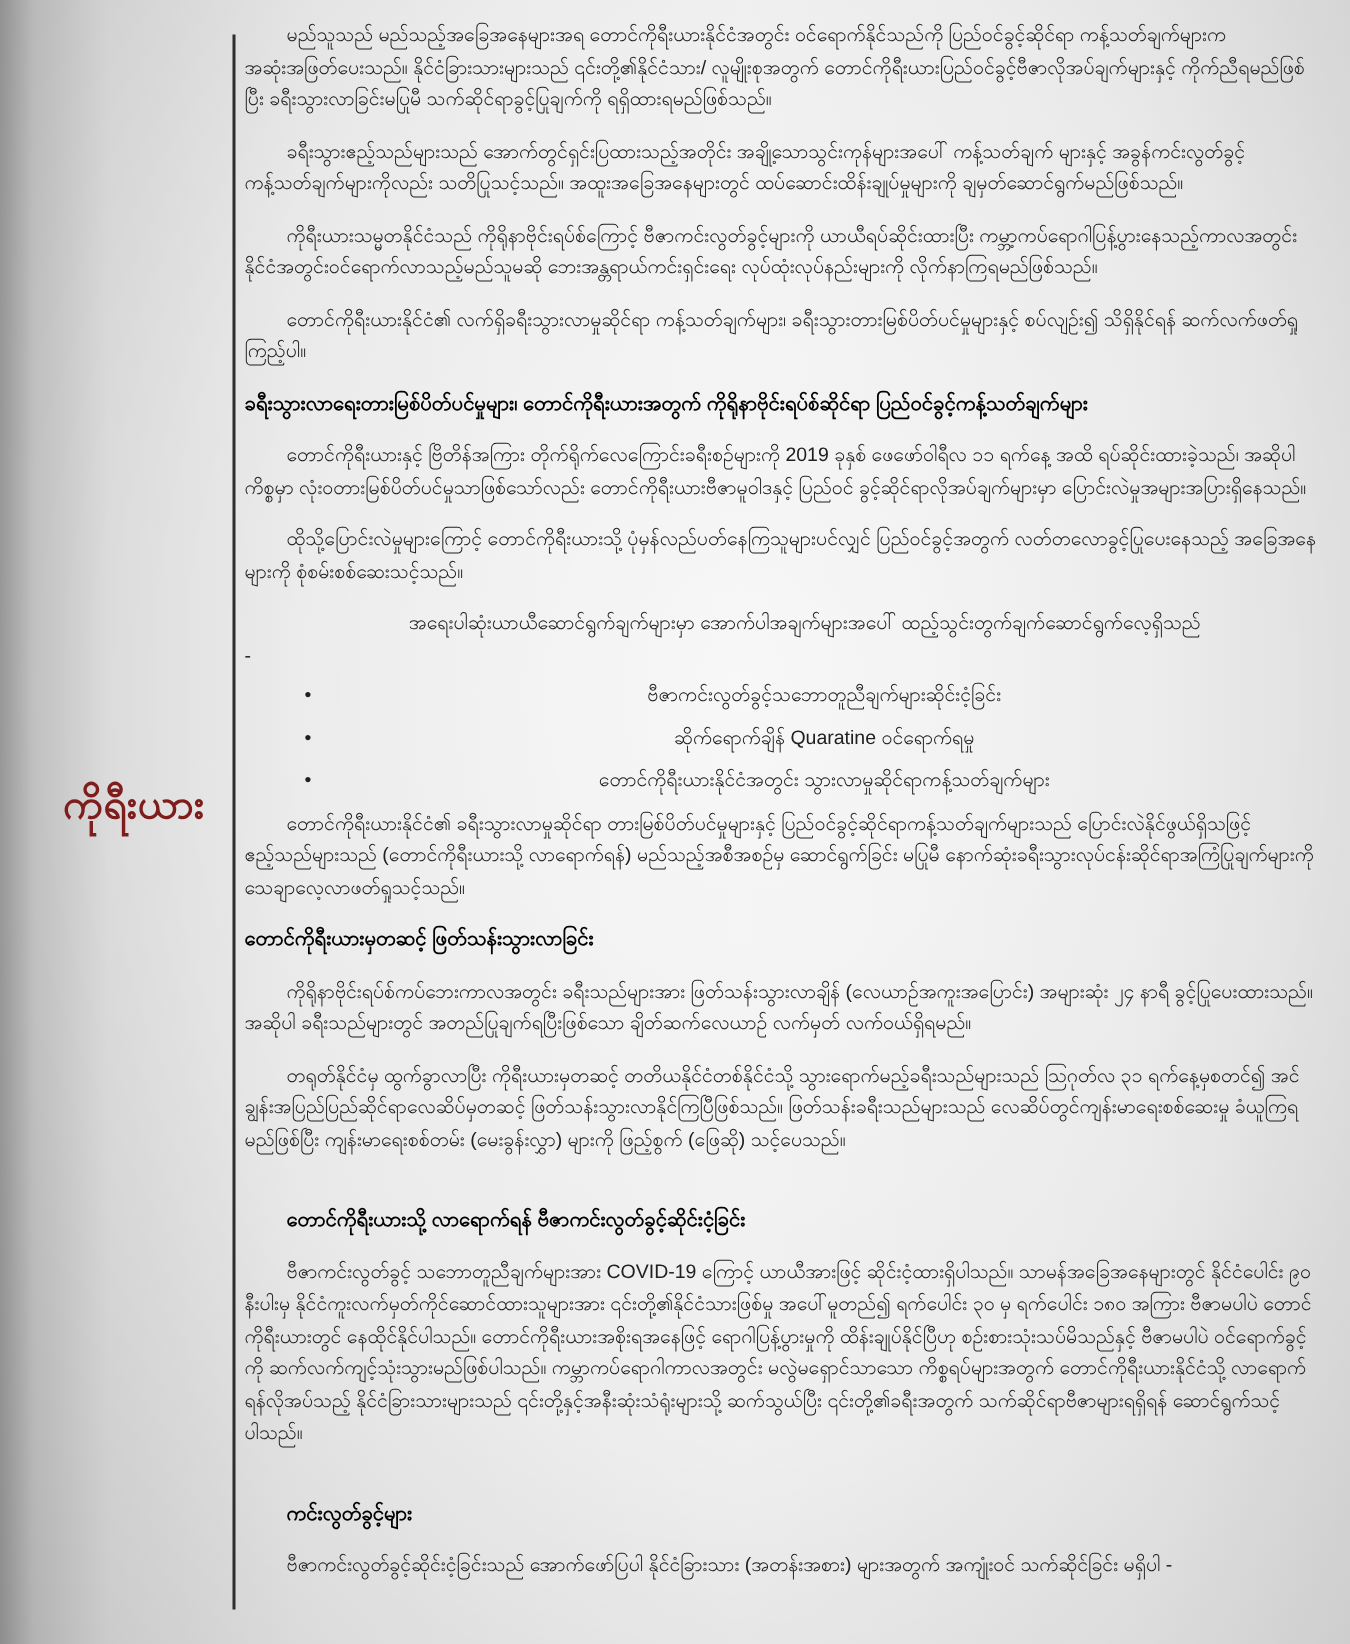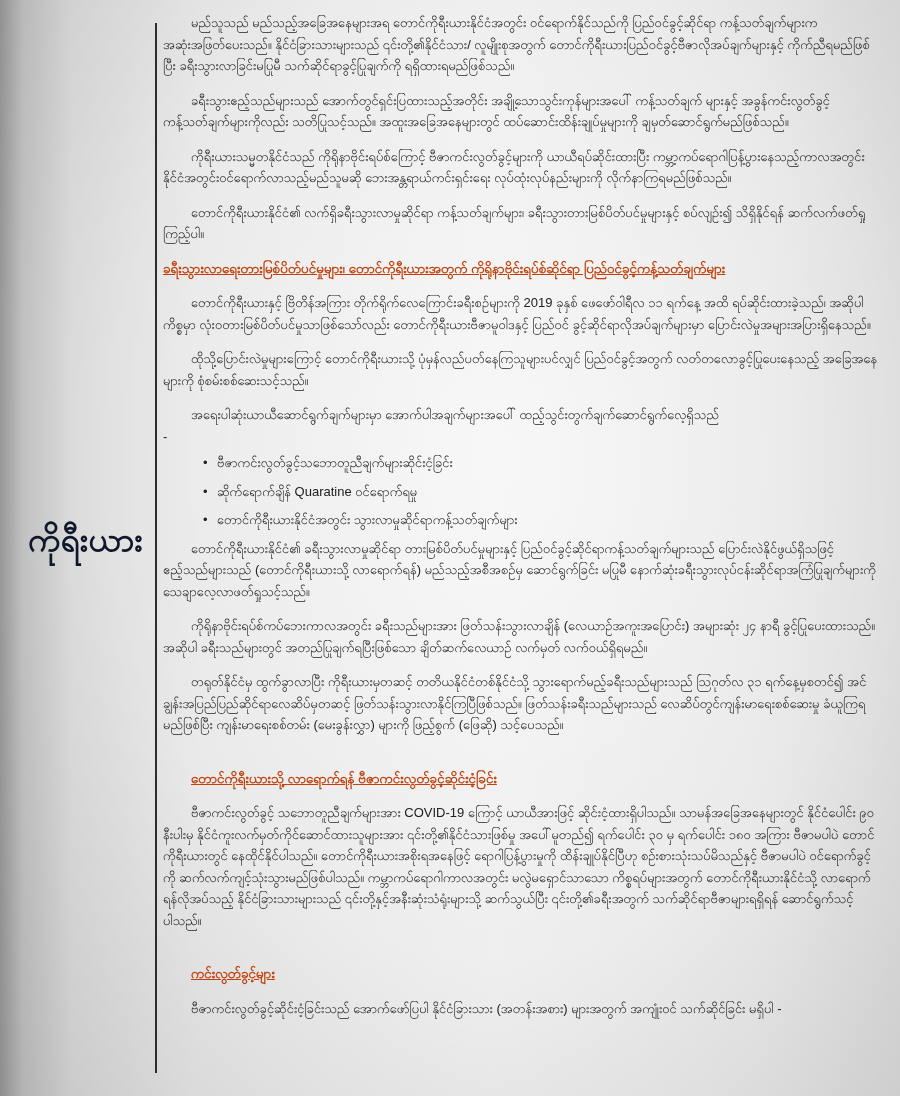--- a/index.html
+++ b/index.html
@@ -5,36 +5,36 @@
   html,body{margin:0;padding:0;}
   body{
     width:900px;height:1096px;overflow:hidden;position:relative;
     font-family:"Liberation Sans",sans-serif;color:#202020;
     background:
       radial-gradient(ellipse at 55% 42%, rgba(255,255,255,0.55) 0%, rgba(255,255,255,0) 55%, rgba(0,0,0,0.10) 100%),
       linear-gradient(90deg,#9d9d9d 0%, #c6c6c6 2.5%, #dedede 8%, #e9e9e9 22%, #efefef 55%, #e9e9e9 85%, #e0e0e0 100%);
   }
   .divider{position:absolute;left:155px;top:23px;width:2px;height:1050px;background:#2d2d2d;}
   .sidebar-label{
-    position:absolute;left:28px;top:520px;font-size:33px;line-height:1.2;
-    color:#0f172a;font-weight:600;letter-spacing:0.5px;white-space:nowrap;
+    position:absolute;left:42px;top:520px;font-size:27px;line-height:1.2;
+    color:#7f1d1d;font-weight:600;letter-spacing:0.5px;white-space:nowrap;
   }
   .doc{
     position:absolute;left:163px;top:12px;width:719px;
     font-size:13px;line-height:21.5px;text-align:left;
   }
   .para{margin:0 0 13px 0;text-indent:28px;}
-  .para.tight{margin-bottom:0;}
+  .para.tight{margin-bottom:0;text-align:center;}
   .para.block-indent{margin-left:28px;text-indent:0;}
-  .h{font-weight:bold;font-size:13.5px;margin:6px 0 13px 0;color:#c2410c;text-decoration:underline;}
+  .h{font-weight:bold;font-size:13.5px;margin:6px 0 13px 0;color:#000000;}
   .h.indent{margin-left:28px;margin-top:32px;}
   .dash-line{margin:0 0 5px 0;}
   .bullet{position:relative;margin:0 0 7px 40px;padding-left:14px;}
   .bullet::before{content:"\2022";position:absolute;left:0;top:0;color:#202020;}
-  .bullets{margin-bottom:2px;}
+  .bullets{margin-bottom:2px;text-align:center;}
 </style>
 </head>
 <body>
 
 <div class="sidebar-label">ကိုရီးယား</div>
 <div class="divider"></div>
 
 <div class="doc">
   <p class="para">မည်သူသည် မည်သည့်အခြေအနေများအရ တောင်ကိုရီးယားနိုင်ငံအတွင်း ဝင်ရောက်နိုင်သည်ကို ပြည်ဝင်ခွင့်ဆိုင်ရာ ကန့်သတ်ချက်များက အဆုံးအဖြတ်ပေးသည်။ နိုင်ငံခြားသားများသည် ၎င်းတို့၏နိုင်ငံသား/ လူမျိုးစုအတွက် တောင်ကိုရီးယားပြည်ဝင်ခွင့်ဗီဇာလိုအပ်ချက်များနှင့် ကိုက်ညီရမည်ဖြစ်ပြီး ခရီးသွားလာခြင်းမပြုမီ သက်ဆိုင်ရာခွင့်ပြုချက်ကို ရရှိထားရမည်ဖြစ်သည်။</p>
   <p class="para">ခရီးသွားဧည့်သည်များသည် အောက်တွင်ရှင်းပြထားသည့်အတိုင်း အချို့သောသွင်းကုန်များအပေါ် ကန့်သတ်ချက် များနှင့် အခွန်ကင်းလွတ်ခွင့် ကန့်သတ်ချက်များကိုလည်း သတိပြုသင့်သည်။ အထူးအခြေအနေများတွင် ထပ်ဆောင်းထိန်းချုပ်မှုများကို ချမှတ်ဆောင်ရွက်မည်ဖြစ်သည်။</p>
@@ -44,20 +44,21 @@
   <p class="para">တောင်ကိုရီးယားနှင့် ဗြိတိန်အကြား တိုက်ရိုက်လေကြောင်းခရီးစဉ်များကို 2019 ခုနှစ် ဖေဖော်ဝါရီလ ၁၁ ရက်နေ့ အထိ ရပ်ဆိုင်းထားခဲ့သည်၊ အဆိုပါကိစ္စမှာ လုံးဝတားမြစ်ပိတ်ပင်မှုသာဖြစ်သော်လည်း တောင်ကိုရီးယားဗီဇာမူဝါဒနှင့် ပြည်ဝင် ခွင့်ဆိုင်ရာလိုအပ်ချက်များမှာ ပြောင်းလဲမှုအများအပြားရှိနေသည်။</p>
   <p class="para">ထိုသို့ပြောင်းလဲမှုများကြောင့် တောင်ကိုရီးယားသို့ ပုံမှန်လည်ပတ်နေကြသူများပင်လျှင် ပြည်ဝင်ခွင့်အတွက် လတ်တလောခွင့်ပြုပေးနေသည့် အခြေအနေများကို စုံစမ်းစစ်ဆေးသင့်သည်။</p>
   <p class="para tight">အရေးပါဆုံးယာယီဆောင်ရွက်ချက်များမှာ အောက်ပါအချက်များအပေါ် ထည့်သွင်းတွက်ချက်ဆောင်ရွက်လေ့ရှိသည်</p>
   <p class="dash-line">-</p>
   <div class="bullets">
     <div class="bullet"><span>ဗီဇာကင်းလွတ်ခွင့်သဘောတူညီချက်များဆိုင်းငံ့ခြင်း</span></div>
     <div class="bullet"><span>ဆိုက်ရောက်ချိန် Quaratine ဝင်ရောက်ရမှု</span></div>
     <div class="bullet"><span>တောင်ကိုရီးယားနိုင်ငံအတွင်း သွားလာမှုဆိုင်ရာကန့်သတ်ချက်များ</span></div>
   </div>
   <p class="para">တောင်ကိုရီးယားနိုင်ငံ၏ ခရီးသွားလာမှုဆိုင်ရာ တားမြစ်ပိတ်ပင်မှုများနှင့် ပြည်ဝင်ခွင့်ဆိုင်ရာကန့်သတ်ချက်များသည် ပြောင်းလဲနိုင်ဖွယ်ရှိသဖြင့် ဧည့်သည်များသည် (တောင်ကိုရီးယားသို့ လာရောက်ရန်) မည်သည့်အစီအစဉ်မှ ဆောင်ရွက်ခြင်း မပြုမီ နောက်ဆုံးခရီးသွားလုပ်ငန်းဆိုင်ရာအကြံပြုချက်များကို သေချာလေ့လာဖတ်ရှုသင့်သည်။</p>
+  <h2 class="h">တောင်ကိုရီးယားမှတဆင့် ဖြတ်သန်းသွားလာခြင်း</h2>
   <p class="para">ကိုရိုနာဗိုင်းရပ်စ်ကပ်ဘေးကာလအတွင်း ခရီးသည်များအား ဖြတ်သန်းသွားလာချိန် (လေယာဉ်အကူးအပြောင်း) အများဆုံး ၂၄ နာရီ ခွင့်ပြုပေးထားသည်။ အဆိုပါ ခရီးသည်များတွင် အတည်ပြုချက်ရပြီးဖြစ်သော ချိတ်ဆက်လေယာဉ် လက်မှတ် လက်ဝယ်ရှိရမည်။</p>
   <p class="para">တရုတ်နိုင်ငံမှ ထွက်ခွာလာပြီး ကိုရီးယားမှတဆင့် တတိယနိုင်ငံတစ်နိုင်ငံသို့ သွားရောက်မည့်ခရီးသည်များသည် ဩဂုတ်လ ၃၁ ရက်နေ့မှစတင်၍ အင်ချွန်းအပြည်ပြည်ဆိုင်ရာလေဆိပ်မှတဆင့် ဖြတ်သန်းသွားလာနိုင်ကြပြီဖြစ်သည်။ ဖြတ်သန်းခရီးသည်များသည် လေဆိပ်တွင်ကျန်းမာရေးစစ်ဆေးမှု ခံယူကြရမည်ဖြစ်ပြီး ကျန်းမာရေးစစ်တမ်း (မေးခွန်းလွှာ) များကို ဖြည့်စွက် (ဖြေဆို) သင့်ပေသည်။</p>
   <h2 class="h indent">တောင်ကိုရီးယားသို့ လာရောက်ရန် ဗီဇာကင်းလွတ်ခွင့်ဆိုင်းငံ့ခြင်း</h2>
   <p class="para">ဗီဇာကင်းလွတ်ခွင့် သဘောတူညီချက်များအား COVID-19 ကြောင့် ယာယီအားဖြင့် ဆိုင်းငံ့ထားရှိပါသည်။ သာမန်အခြေအနေများတွင် နိုင်ငံပေါင်း ၉၀ နီးပါးမှ နိုင်ငံကူးလက်မှတ်ကိုင်ဆောင်ထားသူများအား ၎င်းတို့၏နိုင်ငံသားဖြစ်မှု အပေါ်မူတည်၍ ရက်ပေါင်း ၃၀ မှ ရက်ပေါင်း ၁၈၀ အကြား ဗီဇာမပါပဲ တောင်ကိုရီးယားတွင် နေထိုင်နိုင်ပါသည်။ တောင်ကိုရီးယားအစိုးရအနေဖြင့် ရောဂါပြန့်ပွားမှုကို ထိန်းချုပ်နိုင်ပြီဟု စဉ်းစားသုံးသပ်မိသည်နှင့် ဗီဇာမပါပဲ ဝင်ရောက်ခွင့်ကို ဆက်လက်ကျင့်သုံးသွားမည်ဖြစ်ပါသည်။ ကမ္ဘာကပ်ရောဂါကာလအတွင်း မလွဲမရှောင်သာသော ကိစ္စရပ်များအတွက် တောင်ကိုရီးယားနိုင်ငံသို့ လာရောက်ရန်လိုအပ်သည့် နိုင်ငံခြားသားများသည် ၎င်းတို့နှင့်အနီးဆုံးသံရုံးများသို့ ဆက်သွယ်ပြီး ၎င်းတို့၏ခရီးအတွက် သက်ဆိုင်ရာဗီဇာများရရှိရန် ဆောင်ရွက်သင့်ပါသည်။</p>
   <h2 class="h indent">ကင်းလွတ်ခွင့်များ</h2>
   <p class="para block-indent">ဗီဇာကင်းလွတ်ခွင့်ဆိုင်းငံ့ခြင်းသည် အောက်ဖော်ပြပါ နိုင်ငံခြားသား (အတန်းအစား) များအတွက် အကျုံးဝင် သက်ဆိုင်ခြင်း မရှိပါ -</p>
 
 </div>
 
 </body></html>

